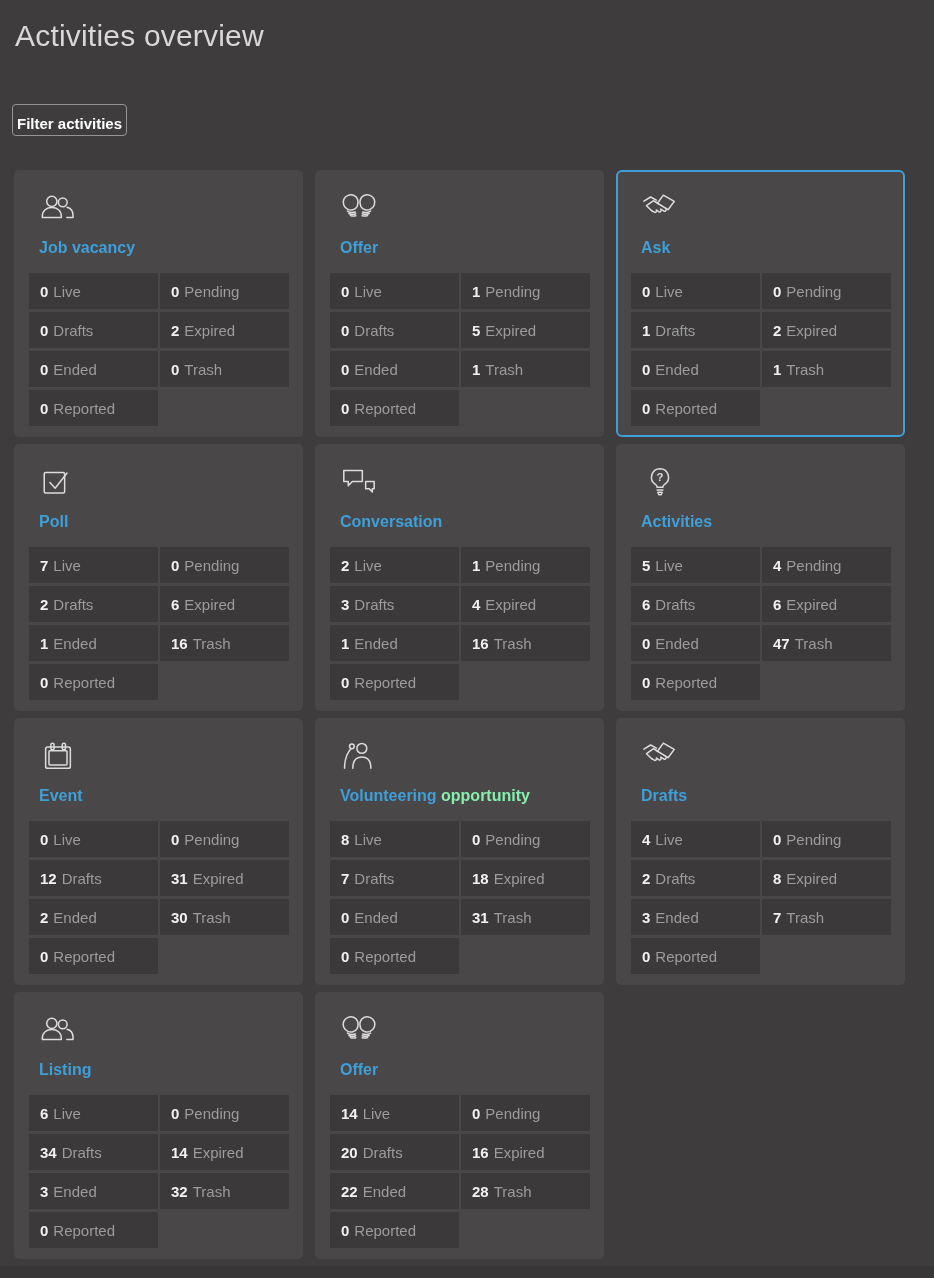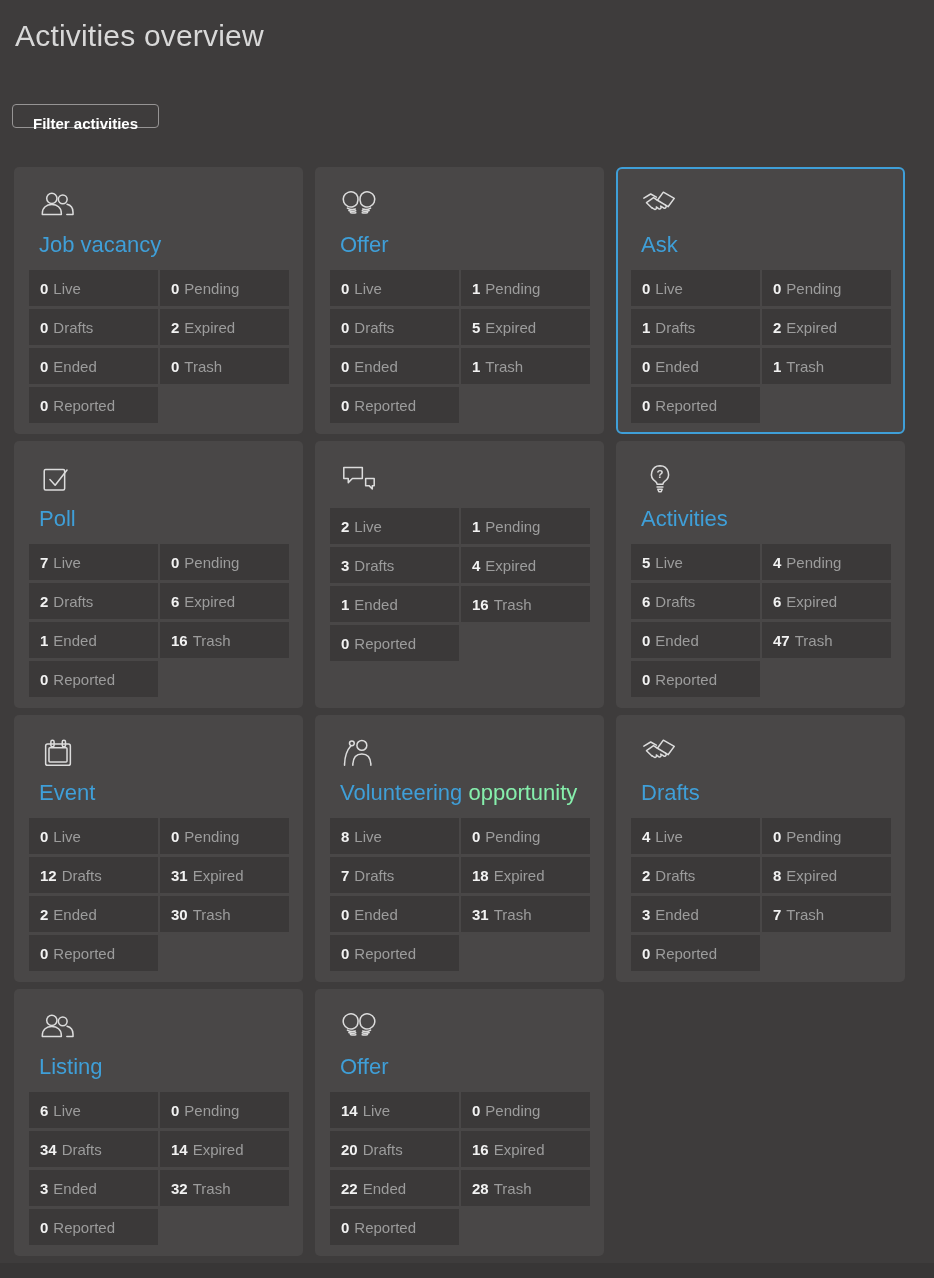--- a/index.html
+++ b/index.html
@@ -23,22 +23,22 @@
     margin:16px 0 12px 15px;
     font-size:30px;
     font-weight:400;
     letter-spacing:.2px;
     color:var(--title-text);
     line-height:40px;
   }
   .filter-btn{
     display:inline-block;
     margin:36px 0 0 12px;
-    padding:0 20px;
-    height:24px;
+    padding:0 4px;
+    height:32px;
     line-height:37px;
     background:transparent;
     border:1px solid #969494;
     border-radius:4px;
     color:#FFFFFF;
     font-family:"Liberation Sans",sans-serif;
     font-size:15px;
     font-weight:700;
     cursor:pointer;
   }
@@ -61,22 +61,22 @@
     padding:20px 12px 10px 13px;
   }
   .card-icon{
     display:block;
     margin-left:10px;
     height:32px;
   }
   .card-icon svg{display:block;}
   .card-title{
     margin:11px 0 0 10px;
-    font-size:22px;
-    font-weight:400;
+    font-size:16px;
+    font-weight:700;
     line-height:25px;
     color:var(--accent);
     cursor:pointer;
   }
   .card-title .title-secondary{color:#86efac;}
   .stats{
     margin-top:13px;
     display:grid;
     grid-template-columns:1fr 1fr;
     gap:3px 2px;
@@ -283,20 +283,21 @@
         </div>
       </div>
     </div>
     <div class="card">
       <span class="card-icon">
         <svg width="38" height="32" viewBox="0 0 40 32" fill="none" stroke="#DCDCDC" stroke-width="1.6" stroke-linecap="round" stroke-linejoin="round">
           <path d="M4 4h19.5v11.5H13l-4.3 4.3v-4.3H4z"></path>
           <path d="M27 15.5h9v7.5h-2v3.4l-3.4-3.4H27z"></path>
         </svg>
       </span>
+      <div class="card-title"><span>Conversation</span></div>
       <div class="stats">
         <div class="stat-cell">
           <span class="stat-value">2</span>
           <span class="stat-label">Live</span>
         </div>
         <div class="stat-cell">
           <span class="stat-value">1</span>
           <span class="stat-label">Pending</span>
         </div>
         <div class="stat-cell">

